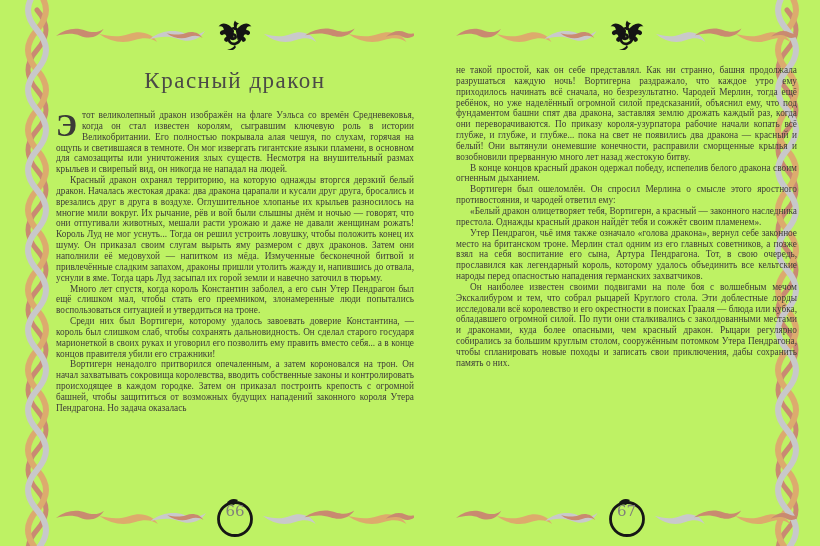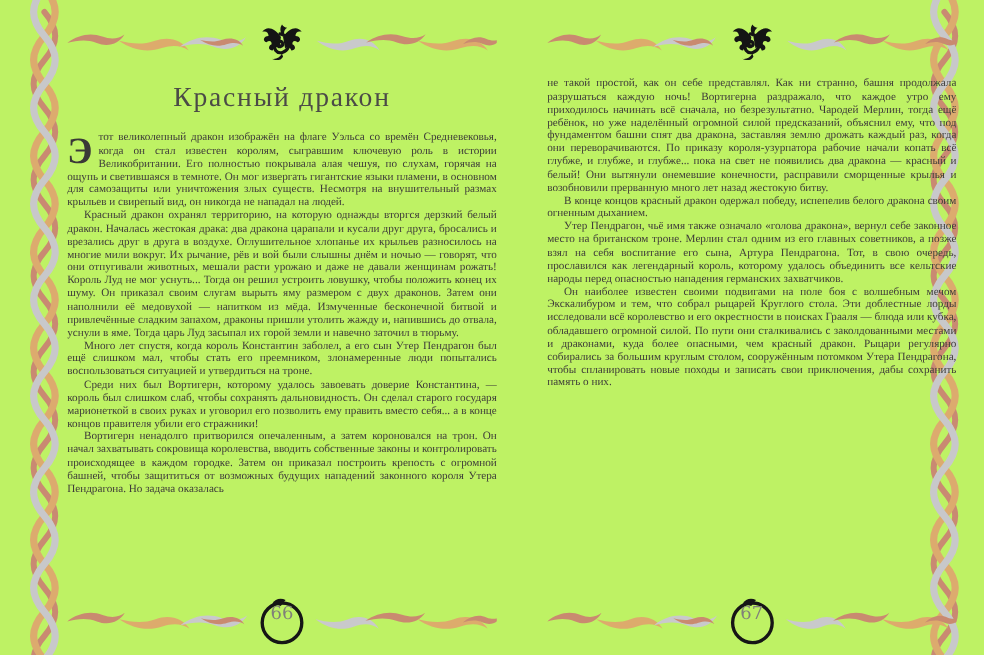--- a/index.html
+++ b/index.html
@@ -150,20 +150,22 @@
       <div class="ribbon-strip">
         <svg viewBox="0 0 160 20" preserveAspectRatio="none">
             <use href="#stripB"></use>
           </svg>
       </div>
     </div>
 
     <div class="body-text">
       <p class="first">не такой простой, как он себе представлял. Как ни странно, башня продолжала разрушаться каждую ночь! Вортигерна раздражало, что каждое утро ему приходилось начинать всё сначала, но безрезультатно. Чародей Мерлин, тогда ещё ребёнок, но уже наделённый огромной силой предсказаний, объяснил ему, что под фундаментом башни спят два дракона, заставляя землю дрожать каждый раз, когда они переворачиваются. По приказу короля-узурпатора рабочие начали копать всё глубже, и глубже, и глубже... пока на свет не появились два дракона — красный и белый! Они вытянули онемевшие конечности, расправили сморщенные крылья и возобновили прерванную много лет назад жестокую битву.</p>
       <p>В конце концов красный дракон одержал победу, испепелив белого дракона своим огненным дыханием.</p>
+      <p>Вортигерн был ошеломлён. Он спросил Мерлина о смысле этого яростного противостояния, и чародей ответил ему:</p>
+      <p>«Белый дракон олицетворяет тебя, Вортигерн, а красный — законного наследника престола. Однажды красный дракон найдёт тебя и сожжёт своим пламенем».</p>
       <p>Утер Пендрагон, чьё имя также означало «голова дракона», вернул себе законное место на британском троне. Мерлин стал одним из его главных советников, а позже взял на себя воспитание его сына, Артура Пендрагона. Тот, в свою очередь, прославился как легендарный король, которому удалось объединить все кельтские народы перед опасностью нападения германских захватчиков.</p>
       <p>Он наиболее известен своими подвигами на поле боя с волшебным мечом Экскалибуром и тем, что собрал рыцарей Круглого стола. Эти доблестные лорды исследовали всё королевство и его окрестности в поисках Грааля — блюда или кубка, обладавшего огромной силой. По пути они сталкивались с заколдованными местами и драконами, куда более опасными, чем красный дракон. Рыцари регулярно собирались за большим круглым столом, сооружённым потомком Утера Пендрагона, чтобы спланировать новые походы и записать свои приключения, дабы сохранить память о них.</p>
     </div>
 
     <div class="page-footer">
       <div class="ribbon-strip">
         <svg viewBox="0 0 160 20" preserveAspectRatio="none">
             <use href="#stripA"></use>
           </svg>
       </div>

